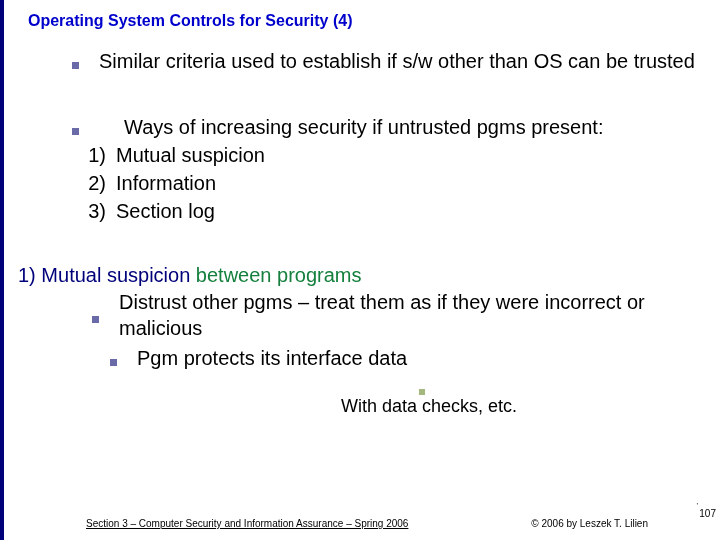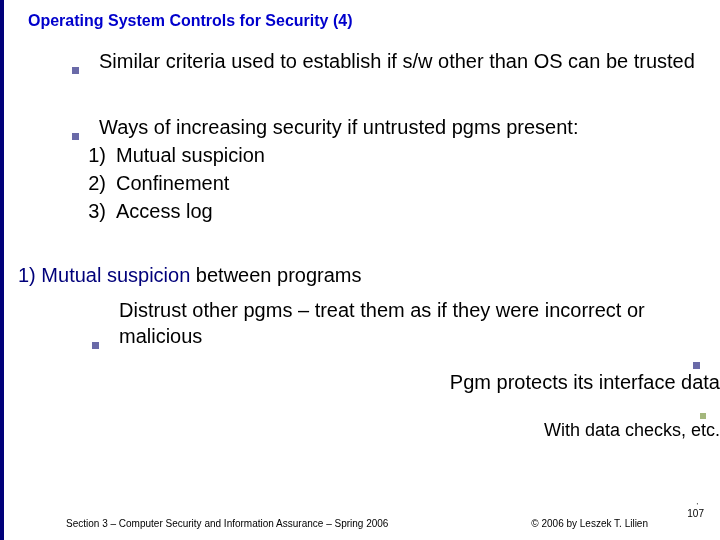--- a/index.html
+++ b/index.html
@@ -23,71 +23,72 @@
       font-size: 16px;
       font-weight: bold;
       padding: 12px 6px 0 28px;
     }
     .content {
       padding: 18px 0 0 30px;
       color: #000;
     }
     .row {
       display: flex;
-      align-items: flex-end;
+      align-items: center;
     }
     .bullet {
       width: 7px; height: 7px;
       background: #6a6aa8;
       margin-right: 20px;
       flex-shrink: 0;
       margin-top: 9px;
     }
     .bullet-sm {
       width: 6px; height: 6px;
       background: #a4b77c;
       margin-right: 14px;
       flex-shrink: 0;
       margin-top: 8px;
     }
     .txt-20 { font-size: 20px; line-height: 1.3; }
     .txt-18 { font-size: 18px; line-height: 1.3; }
     .indent-1 { margin-left: 42px; }
     .indent-3 { margin-left: 52px; }
     .indent-4 { margin-left: 62px; }
-    .indent-5 { margin-left: 80px; flex-direction: column; }
+    .indent-5 { margin-left: 80px; }
     .indent-6 { margin-left: 108px; }
-    .gap-lg { margin-top: 40px; }
-    .gap-sm { margin-top: 10px; }
+    .gap-lg { margin-top: 40px; gap: 25px; }
+    .gap-sm { margin-top: 2px; }
     .heading-dark {
       color: #00007a;
       font-size: 20px;
       font-weight: normal;
     }
-    .heading-dark .normal { color: #000000; }
+    .heading-dark .normal { color: #15803d; }
     .footer {
       position: absolute;
       bottom: 22px;
       left: 0;
       width: 100%;
       font-size: 10px;
       color: #000;
     }
     .footer-left {
       position: absolute;
-      left: 66px;
+      left: 86px;
+      text-decoration: underline;
     }
     .footer-right {
       position: absolute;
       right: 72px;
     }
     .page-num {
       position: absolute;
       bottom: 21px;
-      right: 16px;
+      right: 4px;
       font-size: 10px;
       color: #000;
     }
     .tiny-mark {
       position: absolute;
       bottom: 30px;
       right: 22px;
       font-size: 8px;
       color: #000;
     }
@@ -112,25 +113,25 @@
     <div class="txt-20">Ways of increasing security if untrusted pgms present:</div>
   </div>
 
   <div class="indent-3">
     <div class="ol-item txt-20">
       <div class="ol-num">1)</div>
       <div>Mutual suspicion</div>
     </div>
     <div class="ol-item txt-20">
       <div class="ol-num">2)</div>
-      <div>Confinement</div>
+      <div>Information</div>
     </div>
     <div class="ol-item txt-20">
       <div class="ol-num">3)</div>
-      <div>Access log</div>
+      <div>Section log</div>
     </div>
   </div>
 
   <div class="gap-lg" style="margin-left:-12px;">
     <span class="heading-dark">
       <span>1) </span><span>Mutual suspicion</span><span class="normal"> between programs</span>
     </span>
   </div>
 
   <div class="row indent-4 gap-sm">

